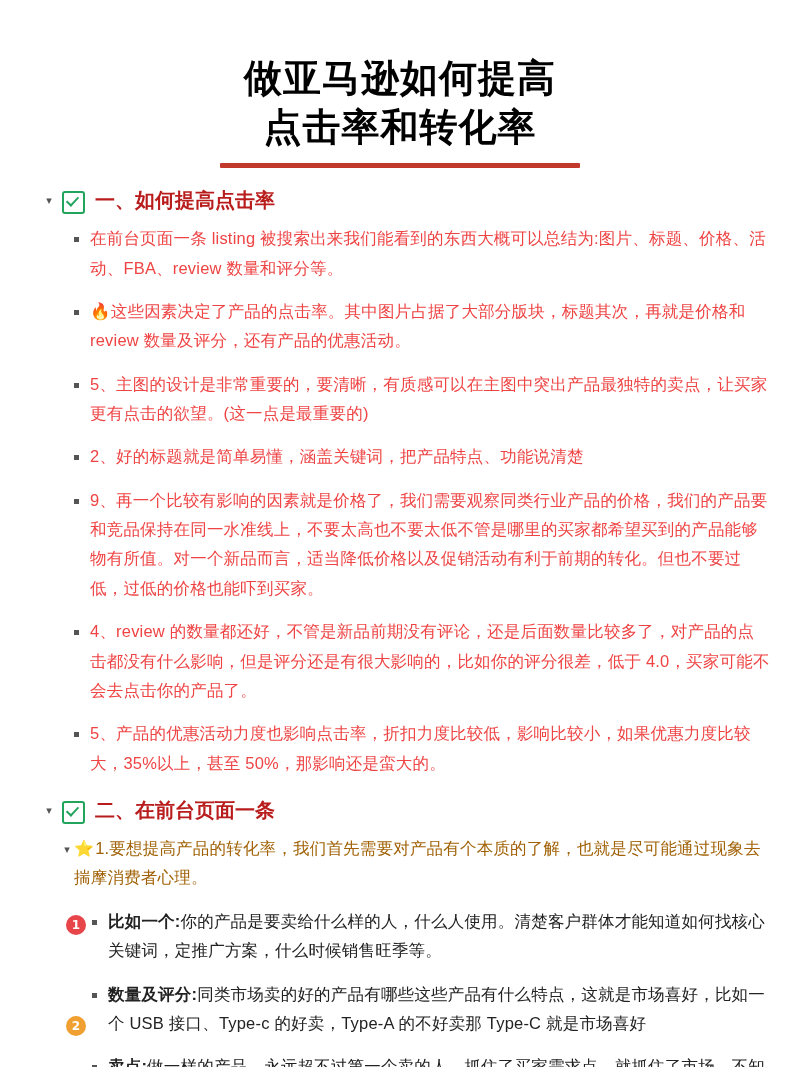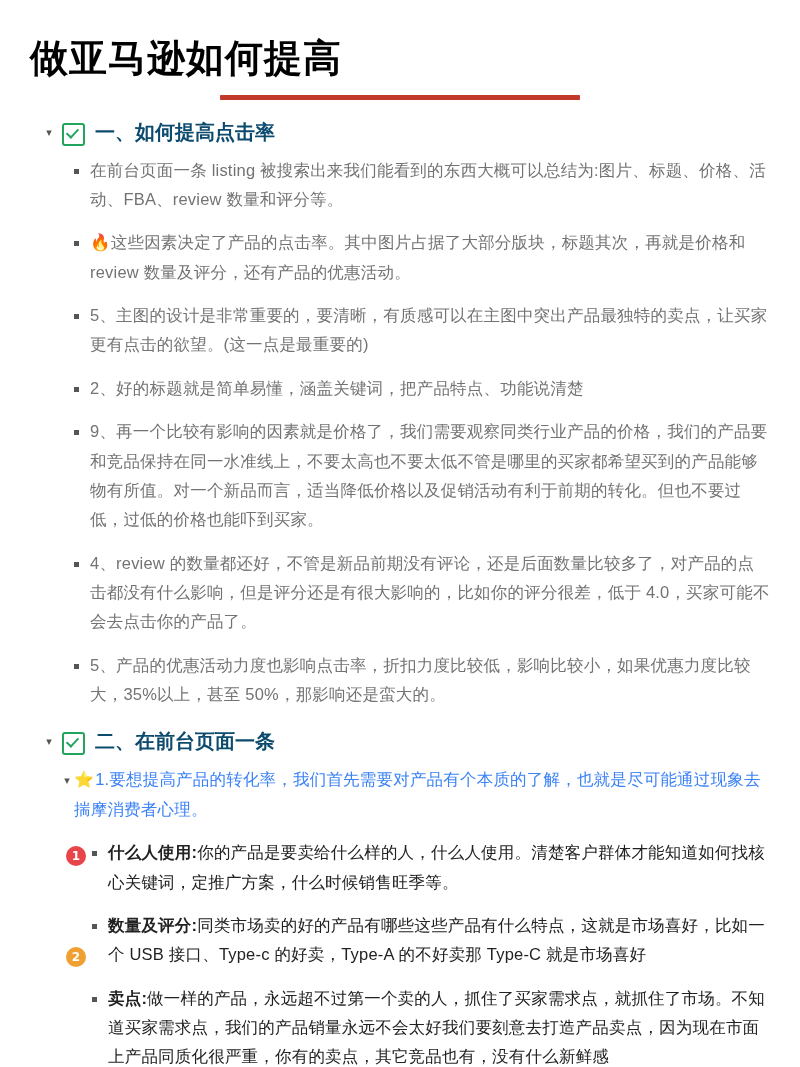--- a/index.html
+++ b/index.html
@@ -17,22 +17,22 @@
   .page {
     width: 800px;
     min-height: 1067px;
     box-sizing: border-box;
     padding: 30px 30px 10px 30px;
     position: relative;
     background: #fff;
   }
   
   .title-block {
-    text-align: left;
-    margin: 4px 0 10px 0;
+    text-align: center;
+    margin: 24px 0 10px 0;
   }
   .title-line {
     font-size: 38px;
     font-weight: bold;
     letter-spacing: 1px;
     line-height: 1.28;
     color: #000;
   }
   .title-underline {
     width: 360px;
@@ -78,21 +78,21 @@
     top: 1px;
     width: 5px;
     height: 10px;
     border: solid #22a45d;
     border-width: 0 2.5px 2.5px 0;
     transform: rotate(43deg);
   }
   .section-title {
     font-size: 20px;
     font-weight: bold;
-    color: #0c4a6e;
+    color: #b91c1c;
     line-height: 28px;
     margin-left: 4px;
   }
 
   
   ul.bullets {
     list-style: none;
     margin: 10px 0 0 0;
     padding: 0;
   }
@@ -106,21 +106,21 @@
     flex: 0 0 auto;
     width: 5px;
     height: 5px;
     background: #555;
     margin-top: 13px;
     margin-right: 11px;
   }
   ul.bullets > li .txt {
     font-size: 16.5px;
     line-height: 1.78;
-    color: #737373;
+    color: #ef4444;
     letter-spacing: 0.2px;
     flex: 1;
   }
   .emoji {
     font-size: 16px;
     margin-right: 1px;
   }
 
   
   .sub-item {
@@ -173,32 +173,33 @@
   }
   .starred {
     display: flex;
     align-items: flex-start;
     padding-left: 30px;
     margin-bottom: 14px;
   }
   .starred .txt {
     font-size: 16.5px;
     line-height: 1.78;
-    color: #3b82f6;
+    color: #a16207;
     letter-spacing: 0.2px;
     flex: 1;
   }
 </style>
 </head>
 <body>
 
 <div class="page">
 
   <div class="title-block">
     <div class="title-line">做亚马逊如何提高</div>
+    <div class="title-line">点击率和转化率</div>
     <div class="title-underline"></div>
   </div>
 
   <div class="section">
     <div class="section-head">
       <span class="caret">▾</span>
       <span class="check-icon"></span>
       <span class="section-title">一、如何提高点击率</span>
     </div>
 
@@ -244,21 +245,21 @@
     <div style="height:10px"></div>
 
     <div class="starred">
       <span class="caret-inline">▾</span>
       <span class="txt"><span class="emoji">⭐</span><span>1.要想提高产品的转化率，我们首先需要对产品有个本质的了解，也就是尽可能通过现象去揣摩消费者心理。</span></span>
     </div>
 
     <div class="sub-item">
       <span class="num-badge" style="background:#e8454a; top:8px;">1</span>
       <span class="sq"></span>
-      <span class="txt"><b>什么人使用:</b><span>你的产品是要卖给什么样的人，什么人使用。清楚客户群体才能知道如何找核心关键词，定推广方案，什么时候销售旺季等。</span></span>
+      <span class="txt"><b>比如一个:</b><span>你的产品是要卖给什么样的人，什么人使用。清楚客户群体才能知道如何找核心关键词，定推广方案，什么时候销售旺季等。</span></span>
     </div>
 
     <div class="sub-item">
       <span class="num-badge" style="background:#f0a030; top:36px;">2</span>
       <span class="sq"></span>
       <span class="txt"><b>数量及评分:</b><span>同类市场卖的好的产品有哪些这些产品有什么特点，这就是市场喜好，比如一个 USB 接口、Type-c 的好卖，Type-A 的不好卖那 Type-C 就是市场喜好</span></span>
     </div>
 
     <div class="sub-item">
 

